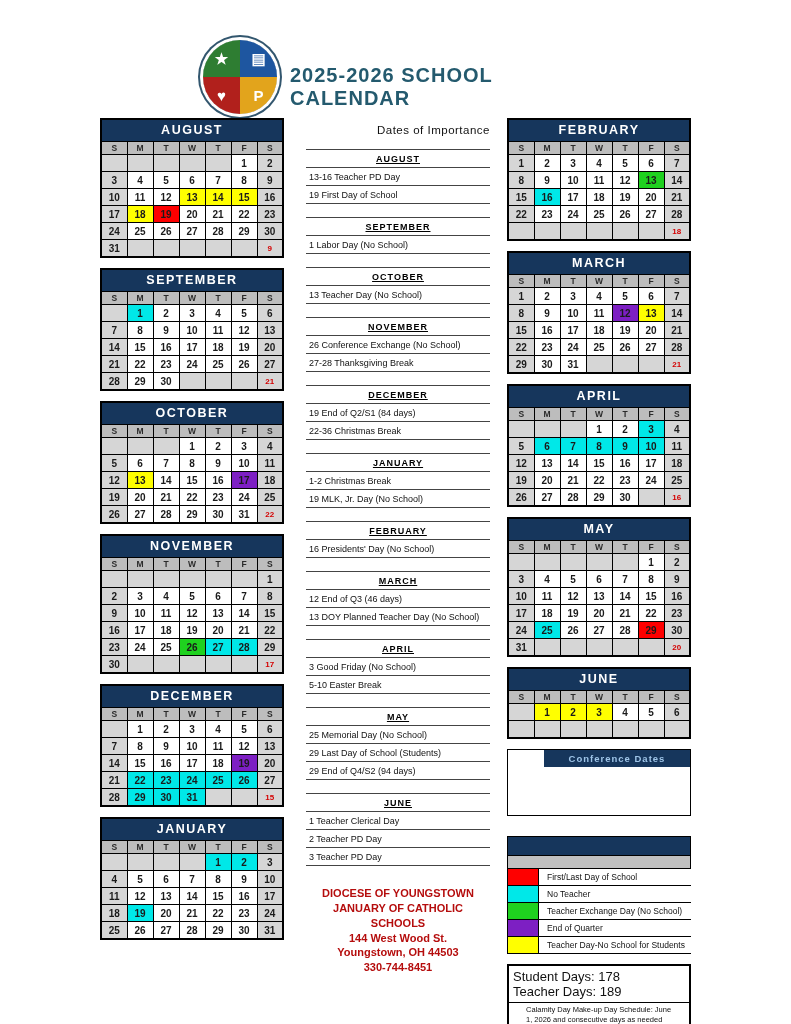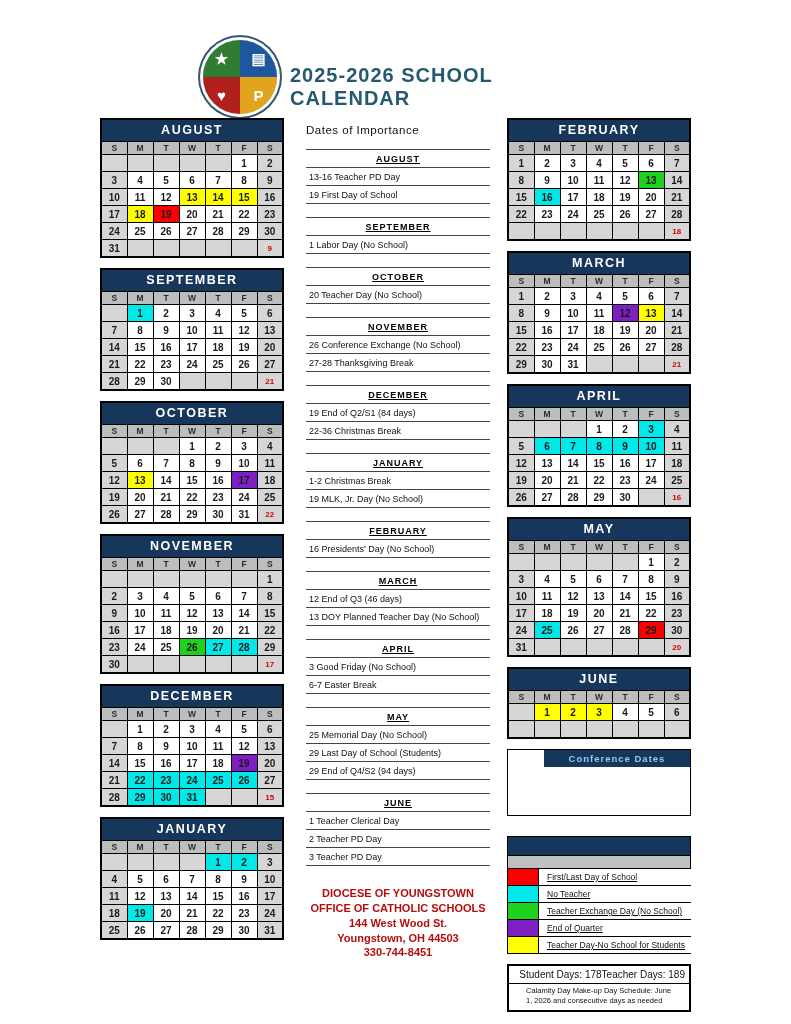--- a/index.html
+++ b/index.html
@@ -26,49 +26,49 @@
   table.cal th.mh{background:#16365c;color:#fff;font-size:12.5px;letter-spacing:1.5px;
                   padding:3px 0 4px;border:1px solid #000;}
   table.cal tr.dow td{background:#bdbdbd;color:#2b2b2b;font-size:8.5px;font-weight:bold;
                       text-align:center;height:12px;border:1px solid #000;}
   table.cal td{border:1px solid #000;text-align:center;height:16px;font-size:10px;
                font-weight:bold;color:#1a1a1a;background:#fff;padding:0;}
   table.cal td.we,table.cal td.blank{background:#d6d6d6;}
   table.cal td.count{color:#d40000;font-size:8px;}
 
   
-  .imp-title{text-align:left;font-size:11.5px;color:#111;letter-spacing:.5px;margin-bottom:4px;}
+  .imp-title{text-align:right;font-size:11.5px;color:#111;letter-spacing:.5px;margin-bottom:4px;}
   .imp-sec{border-top:1px solid #444;margin-top:13px;}
   .imp-h{text-align:center;font-size:9px;font-weight:bold;letter-spacing:1px;
          text-decoration:underline;border-bottom:1px solid #444;padding:4px 0 3px;}
   .imp-i{font-size:9px;border-bottom:1px solid #444;padding:4px 0 3px 3px;color:#111;}
 
   
   .addr{margin-top:20px;text-align:center;color:#b50d0d;font-weight:bold;font-size:11px;
         line-height:1.35;}
 
   
   .conf{border:1px solid #000;margin-top:7px;margin-bottom:20px;}
   .conf-h{background:#16365c;color:#9fc5e8;text-align:center;font-size:9.5px;font-weight:bold;
           letter-spacing:1px;padding:3px 0;margin-left:36px;}
   .conf-b{height:48px;background:#fff;}
 
   
-  .legend{margin-top:0;text-decoration:underline;}
+  .legend{margin-top:0;}
   .legend-bar{background:#16365c;height:18px;border:1px solid #000;}
   .legend-gray{background:#c0c0c0;height:12px;border:1px solid #000;border-top:none;}
   .lrow{display:flex;align-items:stretch;height:17px;}
   .lsw{width:30px;border:1px solid #000;margin-top:-1px;}
   .llab{flex:1;border-bottom:1px solid #000;font-size:8.5px;display:flex;align-items:center;
         padding-left:8px;color:#111;}
 
   
   .stats{border:2px solid #000;margin-top:10px;}
-  .stats-r1{display:flex;justify-content:flex-end;border-bottom:1px solid #000;
-            font-size:10px;padding:3px 4px;color:#111;}
+  .stats-r1{display:flex;justify-content:space-between;border-bottom:1px solid #000;
+            font-size:13px;padding:3px 4px;color:#111;flex-direction:column;}
   .stats-r2{font-size:7.5px;padding:2px 17px 4px;line-height:1.3;color:#111;}
 </style>
 </head>
 <body>
 
 <div class="page">
 
   <div class="logo">
     <div class="q q1">★</div>
     <div class="q q2">▤</div>
@@ -483,21 +483,21 @@
           <div class="imp-h">AUGUST</div>
           <div class="imp-i">13-16  Teacher PD Day</div>
           <div class="imp-i">19  First Day of School</div>
         </div>
         <div class="imp-sec">
           <div class="imp-h">SEPTEMBER</div>
           <div class="imp-i">1  Labor Day (No School)</div>
         </div>
         <div class="imp-sec">
           <div class="imp-h">OCTOBER</div>
-          <div class="imp-i">20  Teacher Day (No School)</div>
+          <div class="imp-i">13  Teacher Day (No School)</div>
         </div>
         <div class="imp-sec">
           <div class="imp-h">NOVEMBER</div>
           <div class="imp-i">26  Conference Exchange (No School)</div>
           <div class="imp-i">27-28  Thanksgiving Break</div>
         </div>
         <div class="imp-sec">
           <div class="imp-h">DECEMBER</div>
           <div class="imp-i">19  End of Q2/S1 (84 days)</div>
           <div class="imp-i">22-36  Christmas Break</div>
@@ -512,38 +512,38 @@
           <div class="imp-i">16  Presidents' Day (No School)</div>
         </div>
         <div class="imp-sec">
           <div class="imp-h">MARCH</div>
           <div class="imp-i">12  End of Q3 (46 days)</div>
           <div class="imp-i">13  DOY Planned Teacher Day (No School)</div>
         </div>
         <div class="imp-sec">
           <div class="imp-h">APRIL</div>
           <div class="imp-i">3  Good Friday (No School)</div>
-          <div class="imp-i">6-7  Easter Break</div>
+          <div class="imp-i">5-10  Easter Break</div>
         </div>
         <div class="imp-sec">
           <div class="imp-h">MAY</div>
           <div class="imp-i">25  Memorial Day (No School)</div>
           <div class="imp-i">29  Last Day of School (Students)</div>
           <div class="imp-i">29  End of Q4/S2 (94 days)</div>
         </div>
         <div class="imp-sec">
           <div class="imp-h">JUNE</div>
           <div class="imp-i">1  Teacher Clerical Day</div>
           <div class="imp-i">2  Teacher PD Day</div>
           <div class="imp-i">3  Teacher PD Day</div>
         </div>
       </div>
     <div class="addr">
       <div>DIOCESE OF YOUNGSTOWN</div>
-      <div>OFFICE OF CATHOLIC SCHOOLS</div>
+      <div>JANUARY OF CATHOLIC SCHOOLS</div>
       <div>144 West Wood St.</div>
       <div>Youngstown, OH 44503</div>
       <div>330-744-8451</div>
     </div>
   </div>
 
   <div class="col-right">
     <div>
         <table class="cal">
           <tbody>

